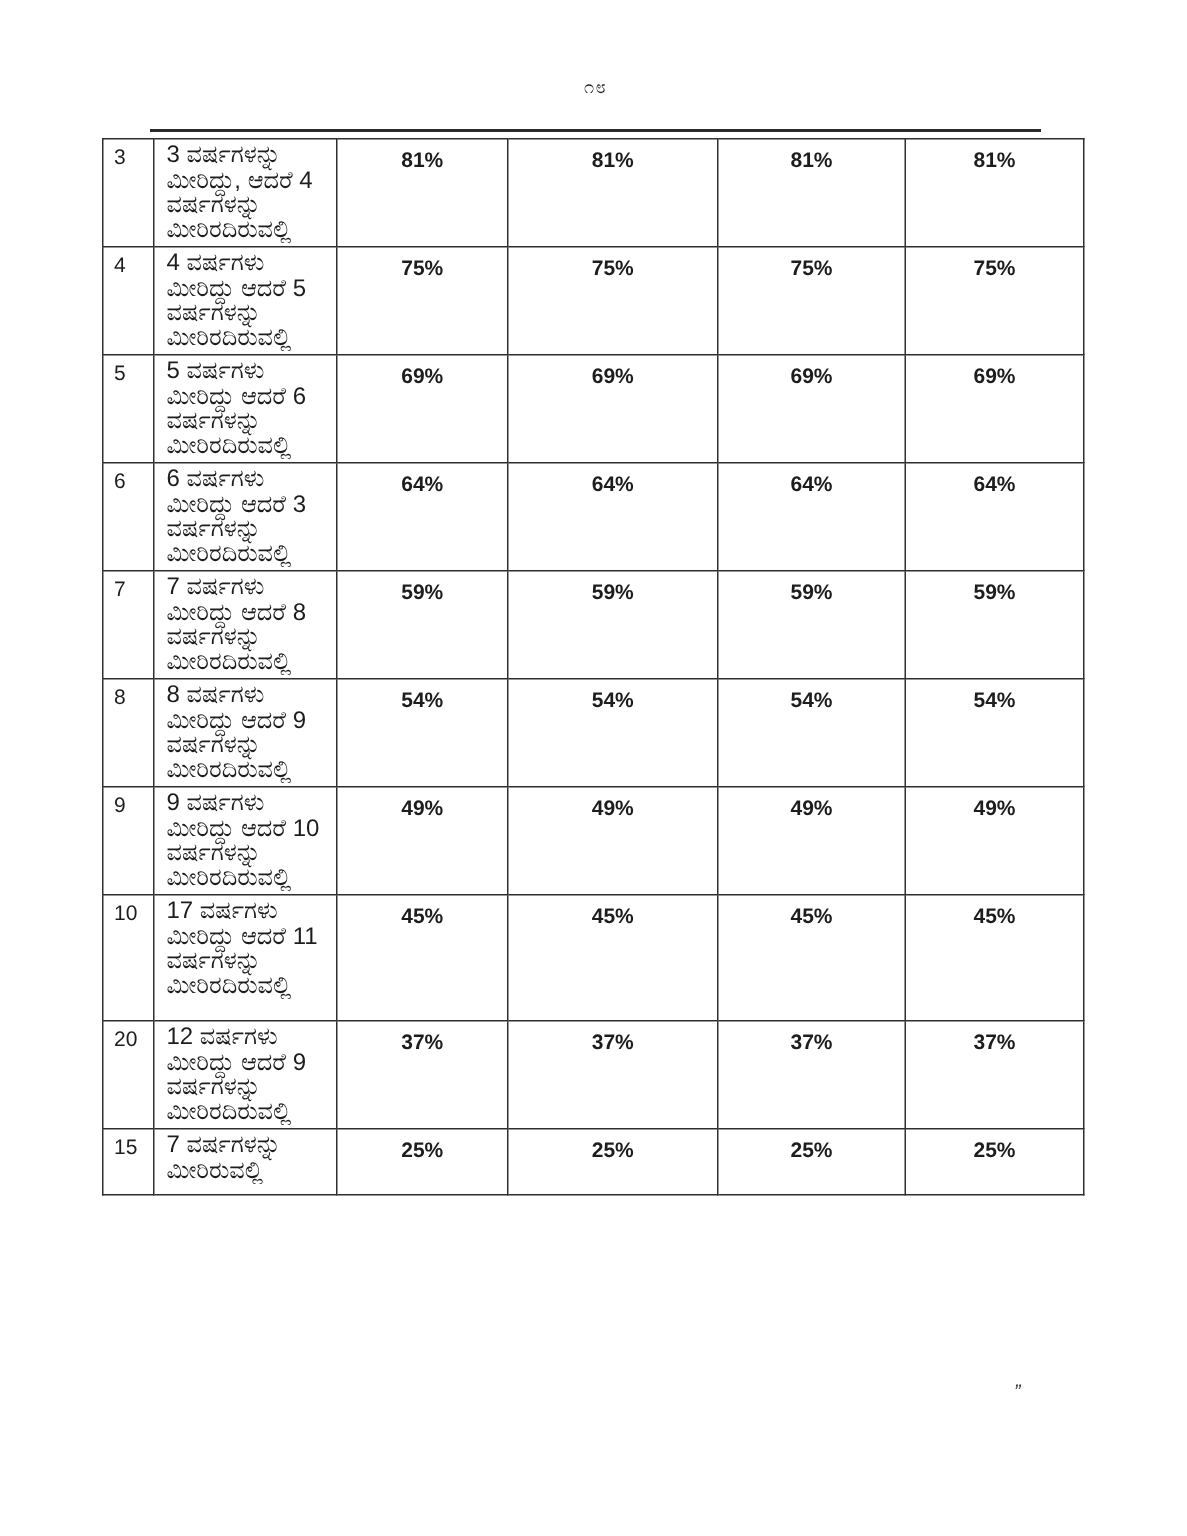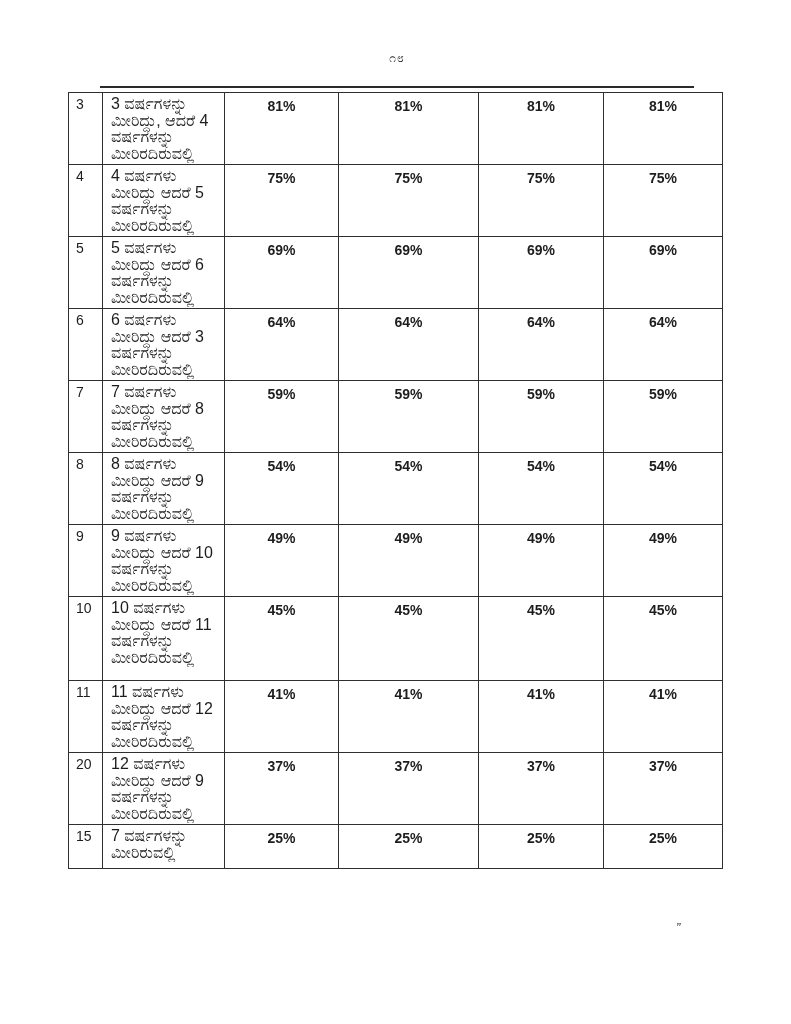--- a/index.html
+++ b/index.html
@@ -176,39 +176,28 @@
 ಮೀರಿದ್ದು ಆದರೆ 10
 ವರ್ಷಗಳನ್ನು
 ಮೀರಿರದಿರುವಲ್ಲಿ</td>
           <td class="pct">49%</td>
           <td class="pct">49%</td>
           <td class="pct">49%</td>
           <td class="pct">49%</td>
         </tr>
         <tr class="table-row tall">
           <td class="sl">10</td>
-          <td class="desc">10 ವರ್ಷಗಳು
+          <td class="desc">17 ವರ್ಷಗಳು
 ಮೀರಿದ್ದು ಆದರೆ 11
 ವರ್ಷಗಳನ್ನು
 ಮೀರಿರದಿರುವಲ್ಲಿ</td>
           <td class="pct">45%</td>
           <td class="pct">45%</td>
           <td class="pct">45%</td>
           <td class="pct">45%</td>
-        </tr>
-        <tr class="table-row h66">
-          <td class="sl">11</td>
-          <td class="desc">11 ವರ್ಷಗಳು
-ಮೀರಿದ್ದು ಆದರೆ 12
-ವರ್ಷಗಳನ್ನು
-ಮೀರಿರದಿರುವಲ್ಲಿ</td>
-          <td class="pct">41%</td>
-          <td class="pct">41%</td>
-          <td class="pct">41%</td>
-          <td class="pct">41%</td>
         </tr>
         <tr class="table-row h66">
           <td class="sl">20</td>
           <td class="desc">12 ವರ್ಷಗಳು
 ಮೀರಿದ್ದು ಆದರೆ 9
 ವರ್ಷಗಳನ್ನು
 ಮೀರಿರದಿರುವಲ್ಲಿ</td>
           <td class="pct">37%</td>
           <td class="pct">37%</td>
           <td class="pct">37%</td>

